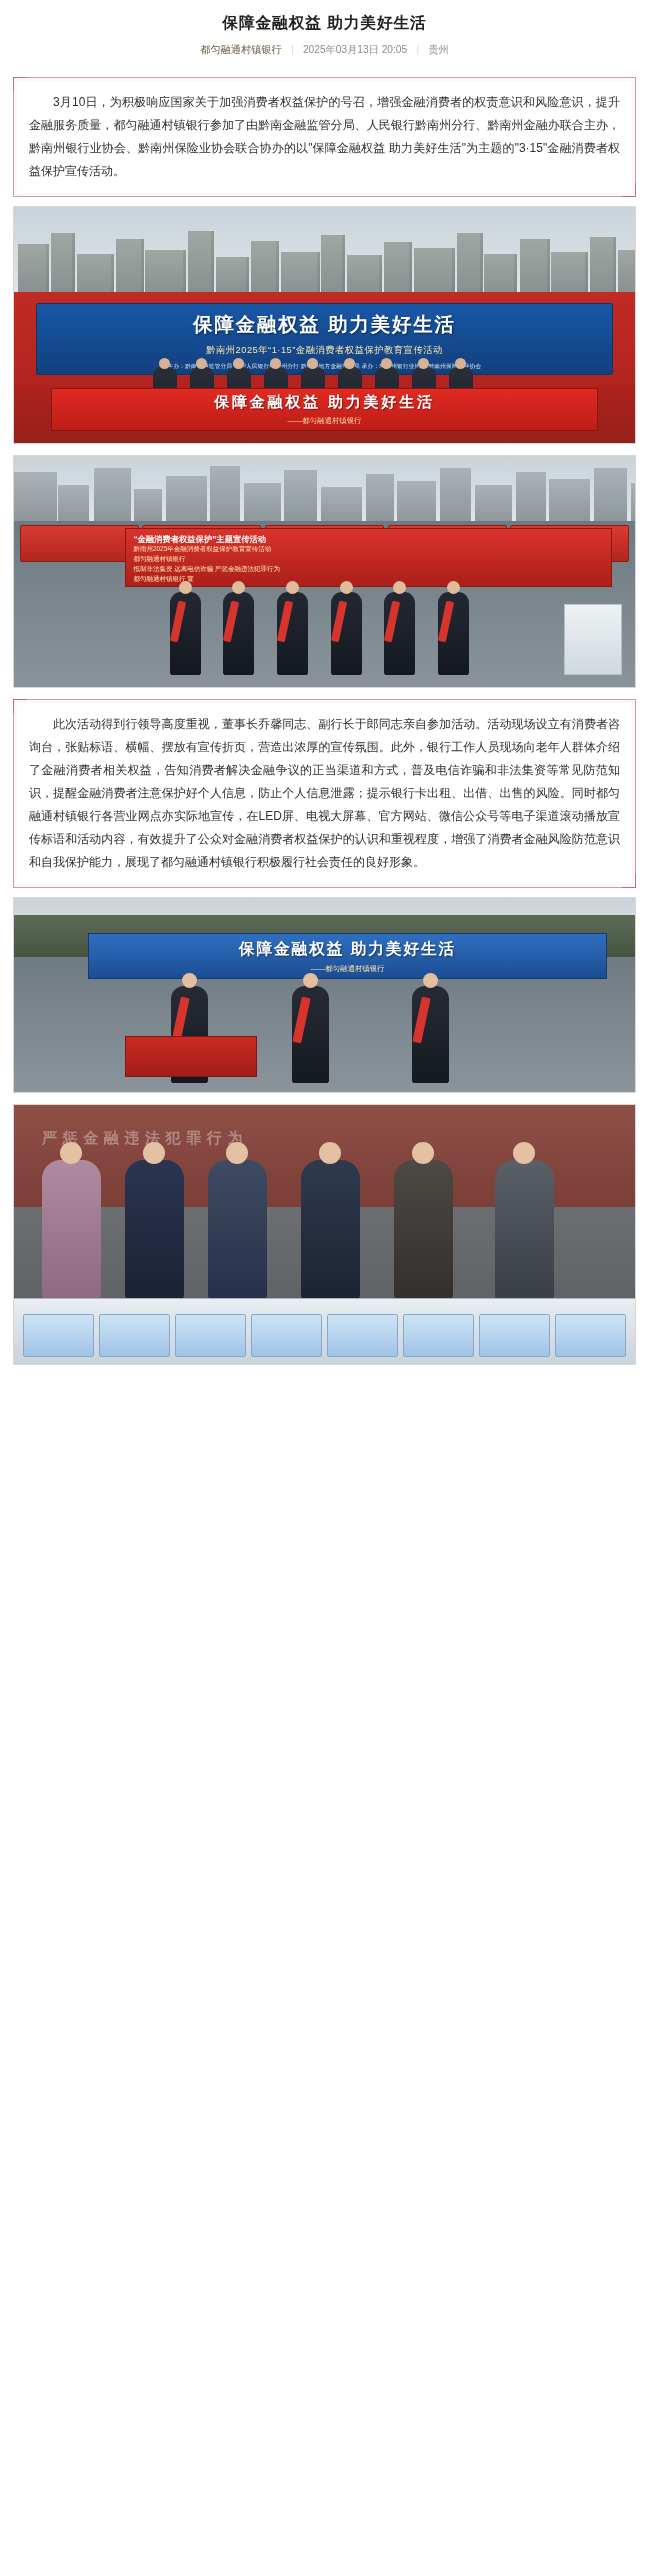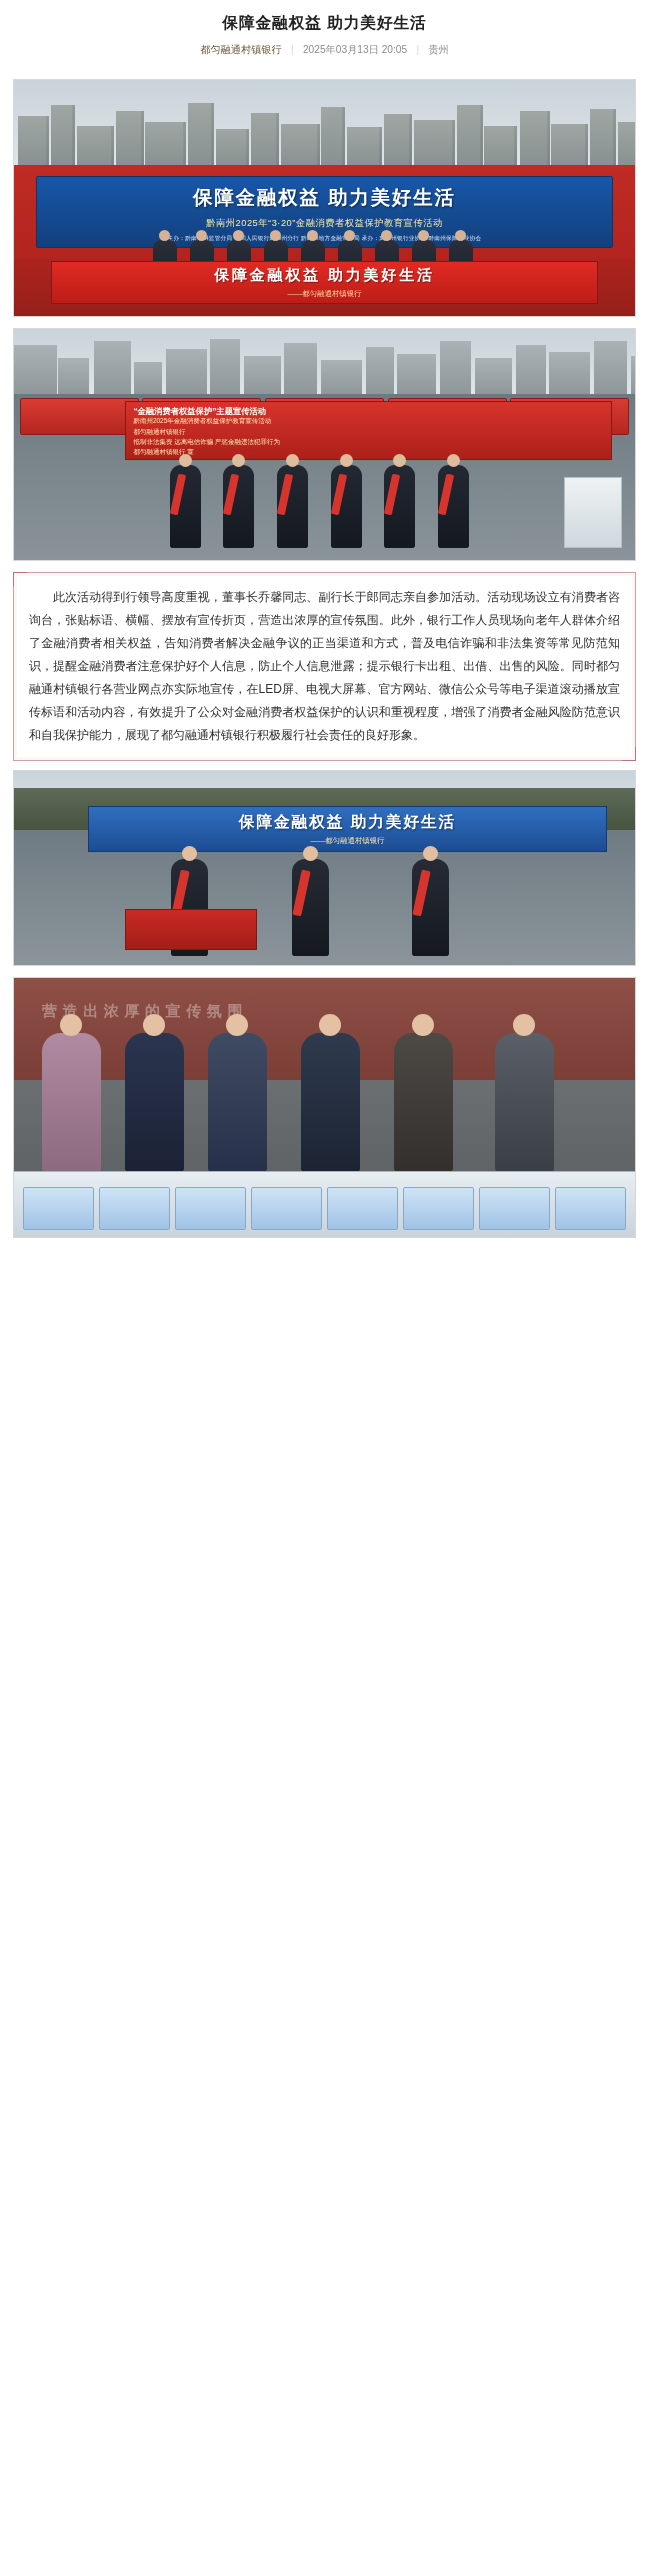--- a/index.html
+++ b/index.html
@@ -295,20 +295,23 @@
       <span class="source">都匀融通村镇银行</span>
       <span class="sep">|</span>
       <span class="date">2025年03月13日 20:05</span>
       <span class="sep">|</span>
       <span class="loc">贵州</span>
     </div>
   </div>
 
   <div class="content">
 
+    <div class="para-box">
+      <p class="para-text">3月10日，为积极响应国家关于加强消费者权益保护的号召，增强金融消费者的权责意识和风险意识，提升金融服务质量，都匀融通村镇银行参加了由黔南金融监管分局、人民银行黔南州分行、黔南州金融办联合主办，黔南州银行业协会、黔南州保险业协会联合协办的以"保障金融权益 助力美好生活"为主题的"3·15"金融消费者权益保护宣传活动。</p>
+    </div>
 
     <div class="photo p1">
       <div class="sky"></div>
       <div class="bldgs">
         <div class="b" style="left:3.7px;width:31.5px;height:54px;"></div>
         <div class="b" style="left:37px;width:24px;height:65px;"></div>
         <div class="b" style="left:63px;width:37px;height:44px;"></div>
         <div class="b" style="left:102px;width:28px;height:59px;"></div>
         <div class="b" style="left:131px;width:41px;height:48px;"></div>
         <div class="b" style="left:174px;width:26px;height:67px;"></div>
@@ -322,21 +325,21 @@
         <div class="b" style="left:443px;width:26px;height:65px;"></div>
         <div class="b" style="left:470px;width:33px;height:44px;"></div>
         <div class="b" style="left:506px;width:30px;height:59px;"></div>
         <div class="b" style="left:537px;width:37px;height:46px;"></div>
         <div class="b" style="left:576px;width:26px;height:61px;"></div>
         <div class="b" style="left:604px;width:33px;height:48px;"></div>
       </div>
       <div class="ground"></div>
       <div class="stage-banner">
         <div class="l1">保障金融权益  助力美好生活</div>
-        <div class="l2">黔南州2025年“3·20”金融消费者权益保护教育宣传活动</div>
+        <div class="l2">黔南州2025年“1·15”金融消费者权益保护教育宣传活动</div>
         <div class="l3">主办：黔南金融监管分局  中国人民银行黔南州分行  黔南州地方金融管理局    承办：黔南州银行业协会  黔南州保险行业协会</div>
       </div>
       <div class="people">
         <div class="person" style="left:139px;"></div>
         <div class="person" style="left:176px;"></div>
         <div class="person" style="left:213px;"></div>
         <div class="person" style="left:250px;"></div>
         <div class="person" style="left:287px;"></div>
         <div class="person" style="left:324px;"></div>
         <div class="person" style="left:361px;"></div>
@@ -427,21 +430,21 @@
           <span class="sash"></span>
         </div>
       <div class="person" style="left:398px;">
           <span class="sash"></span>
         </div>
       <div class="table"></div>
     </div>
 
     <div class="photo p4">
       <div class="wall">
-        <div class="txt">营造出浓厚的宣传氛围</div>
+        <div class="txt">严惩金融违法犯罪行为</div>
       </div>
       <div class="floor"></div>
       <div class="person" style="left:28px;background:linear-gradient(#b08aa0,#8d6a80);">
           <span class="head"></span>
         </div>
       <div class="person" style="left:111px;background:linear-gradient(#2b3550,#1b2235);">
           <span class="head"></span>
         </div>
       <div class="person" style="left:194px;background:linear-gradient(#3f4b63,#27304a);">
           <span class="head"></span>

